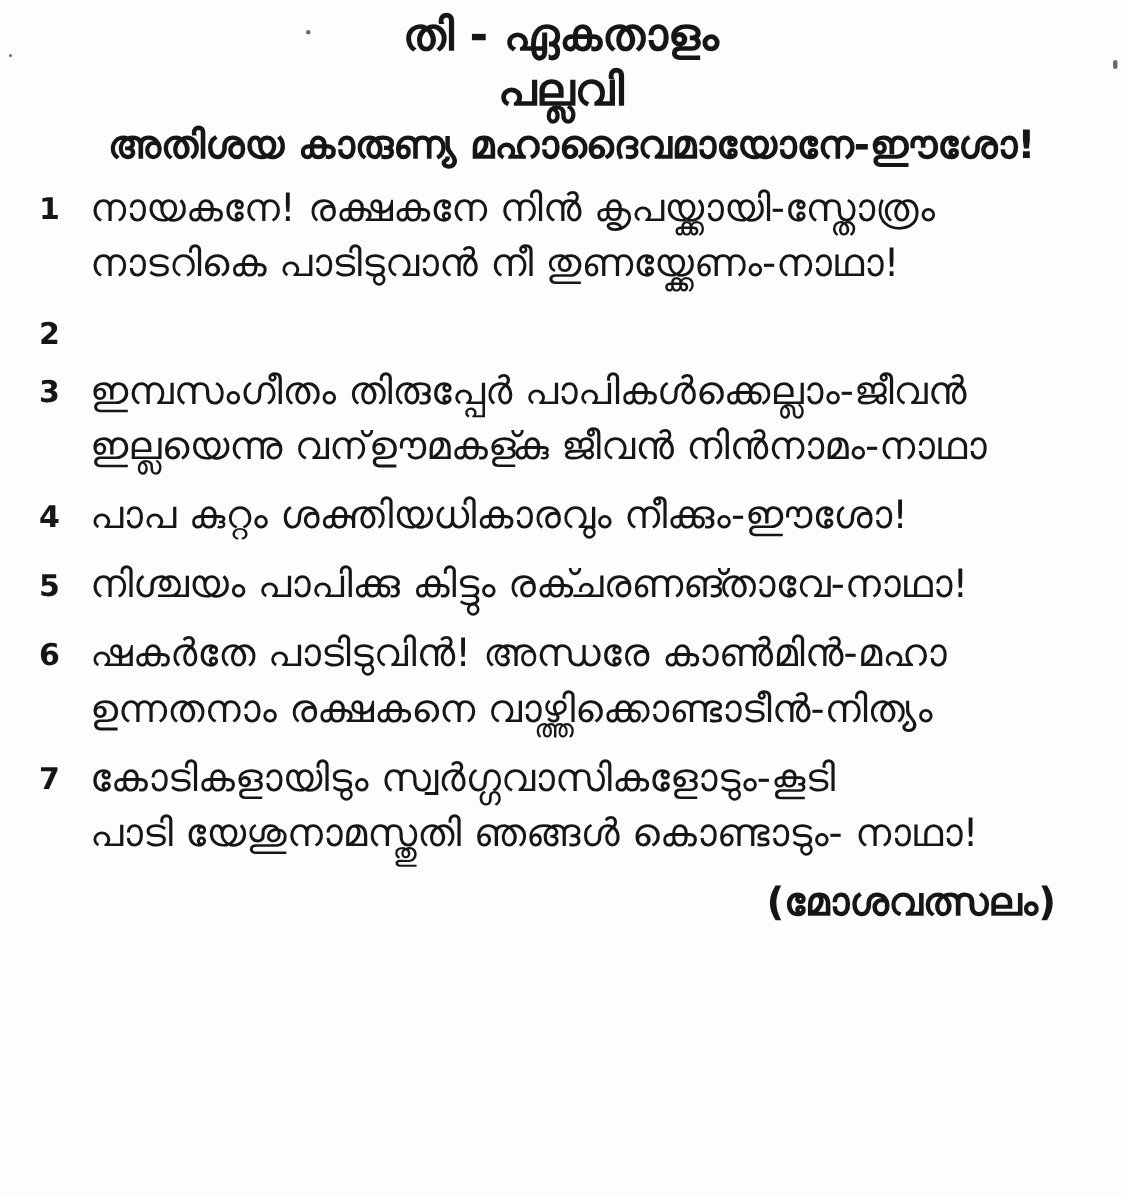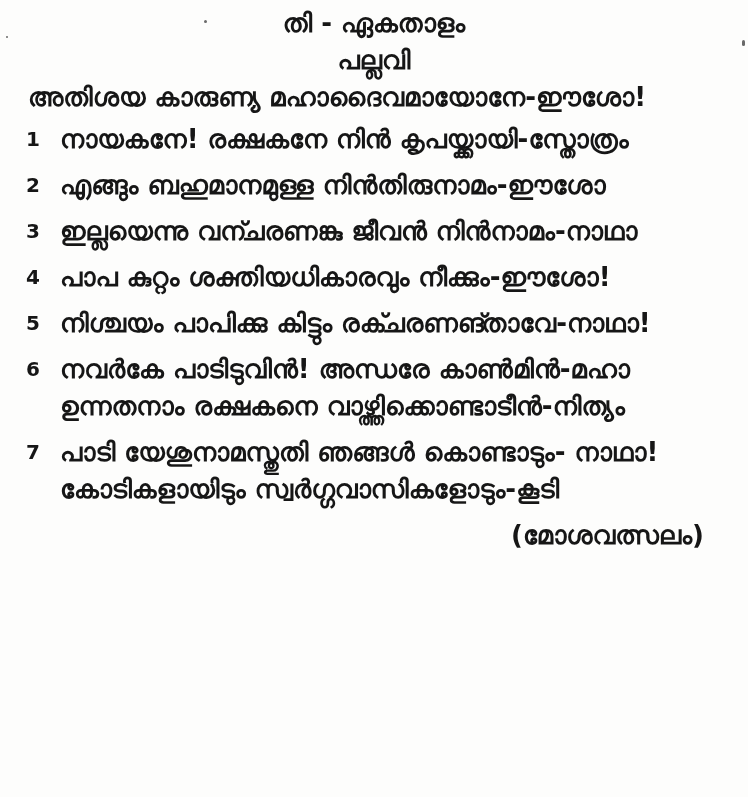--- a/index.html
+++ b/index.html
@@ -14,27 +14,27 @@
     font-family: "DejaVu Sans", sans-serif;
     overflow: hidden;
     position: relative;
   }
   .page {
     padding-top: 5px;
     position: relative;
   }
   .heading {
     text-align: center;
-    font-size: 26px;
+    font-size: 30px;
     font-weight: 600;
     line-height: 37px;
     white-space: nowrap;
   }
   .pallavi-line {
-    padding-left: 28px;
+    padding-left: 72px;
     font-size: 26px;
     font-weight: 600;
     line-height: 37px;
     white-space: nowrap;
   }
   .verses {
     margin-top: 5px;
   }
   .verse {
     display: flex;
@@ -48,21 +48,21 @@
     font-size: 20px;
     font-weight: 600;
     padding-top: 6px;
     letter-spacing: 0;
   }
   .verse-lines {
     flex: 1;
   }
   .verse-line {
     font-size: 26px;
-    font-weight: 700;
+    font-weight: 400;
     line-height: 37px;
     white-space: nowrap;
   }
   .footer-credit {
     text-align: right;
     padding-right: 44px;
     font-size: 26px;
     font-weight: 600;
     line-height: 37px;
     margin-top: 2px;
@@ -91,64 +91,65 @@
 
   <div class="pallavi-line">അതിശയ കാരുണ്യ മഹാദൈവമായോനേ-ഈശോ!</div>
 
 
   <div class="verses">
 
     <div class="verse">
       <span class="verse-num">1</span>
       <div class="verse-lines">
         <div class="verse-line">നായകനേ! രക്ഷകനേ നിൻ കൃപയ്ക്കായി-സ്തോത്രം</div>
+        <div class="verse-line">നാടറികെ പാടിടുവാൻ നീ തുണയ്ക്കേണം-നാഥാ!</div>
       </div>
     </div>
 
     <div class="verse">
       <span class="verse-num">2</span>
       <div class="verse-lines">
-        <div class="verse-line">എങ്ങും ബഹുമാനമുള്ള നിൻതിരുനാമം-ഈശോ</div>
       </div>
     </div>
 
     <div class="verse">
       <span class="verse-num">3</span>
       <div class="verse-lines">
-        <div class="verse-line">ഇല്ലയെന്നു വന്ചരണങ്കു ജീവൻ നിൻനാമം-നാഥാ</div>
+        <div class="verse-line">ഇമ്പസംഗീതം തിരുപ്പേർ പാപികൾക്കെല്ലാം-ജീവൻ</div>
+        <div class="verse-line">ഇല്ലയെന്നു വന്ഊമകള്കു ജീവൻ നിൻനാമം-നാഥാ</div>
       </div>
     </div>
 
     <div class="verse">
       <span class="verse-num">4</span>
       <div class="verse-lines">
         <div class="verse-line">പാപ കുറ്റം ശക്തിയധികാരവും നീക്കും-ഈശോ!</div>
       </div>
     </div>
 
     <div class="verse">
       <span class="verse-num">5</span>
       <div class="verse-lines">
         <div class="verse-line">നിശ്ചയം പാപിക്കു കിട്ടും രക്ചരണങ്താവേ-നാഥാ!</div>
       </div>
     </div>
 
     <div class="verse">
       <span class="verse-num">6</span>
       <div class="verse-lines">
-        <div class="verse-line">നവർകേ പാടിടുവിൻ! അന്ധരേ കാൺമിൻ-മഹാ</div>
+        <div class="verse-line">ഷകർതേ പാടിടുവിൻ! അന്ധരേ കാൺമിൻ-മഹാ</div>
         <div class="verse-line">ഉന്നതനാം രക്ഷകനെ വാഴ്ത്തിക്കൊണ്ടാടീൻ-നിത്യം</div>
       </div>
     </div>
 
     <div class="verse">
       <span class="verse-num">7</span>
       <div class="verse-lines">
+        <div class="verse-line">കോടികളായിടും സ്വർഗ്ഗവാസികളോടും-കൂടി</div>
         <div class="verse-line">പാടി യേശുനാമസ്തുതി ഞങ്ങൾ കൊണ്ടാടും- നാഥാ!</div>
-        <div class="verse-line">കോടികളായിടും സ്വർഗ്ഗവാസികളോടും-കൂടി</div>
       </div>
     </div>
 
   </div>
 
   <div class="footer-credit">(മോശവത്സലം)</div>
 
 </div>
 
 </body></html>

